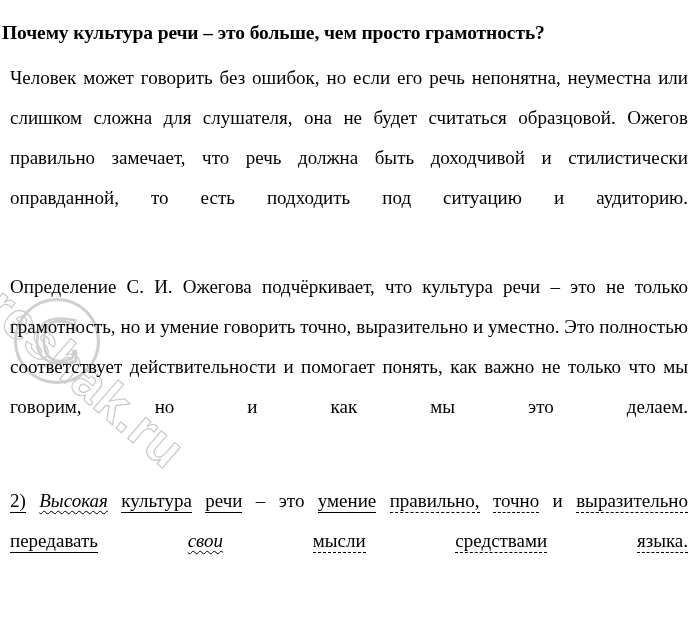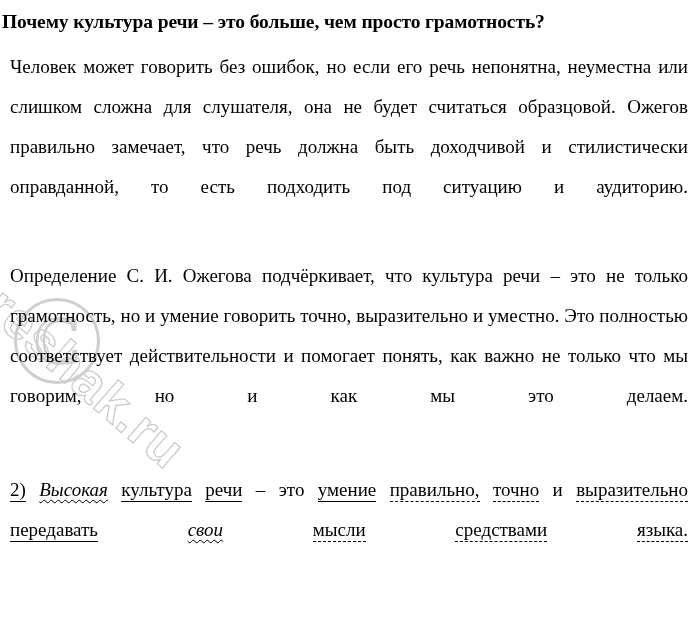--- a/index.html
+++ b/index.html
@@ -77,21 +77,21 @@
   .content {
     position: relative;
     z-index: 2;
   }
 
   .heading {
     font-size: 19.5px;
     font-weight: 700;
     line-height: 28px;
     margin: 0;
-    padding: 8px 0 0 0;
+    padding: 19px 0 0 0;
     white-space: nowrap;
     letter-spacing: -0.1px;
   }
 
   .para {
     font-size: 19px;
     line-height: 40px;
     text-align: justify;
     text-justify: inter-word;
     margin: 8px;

